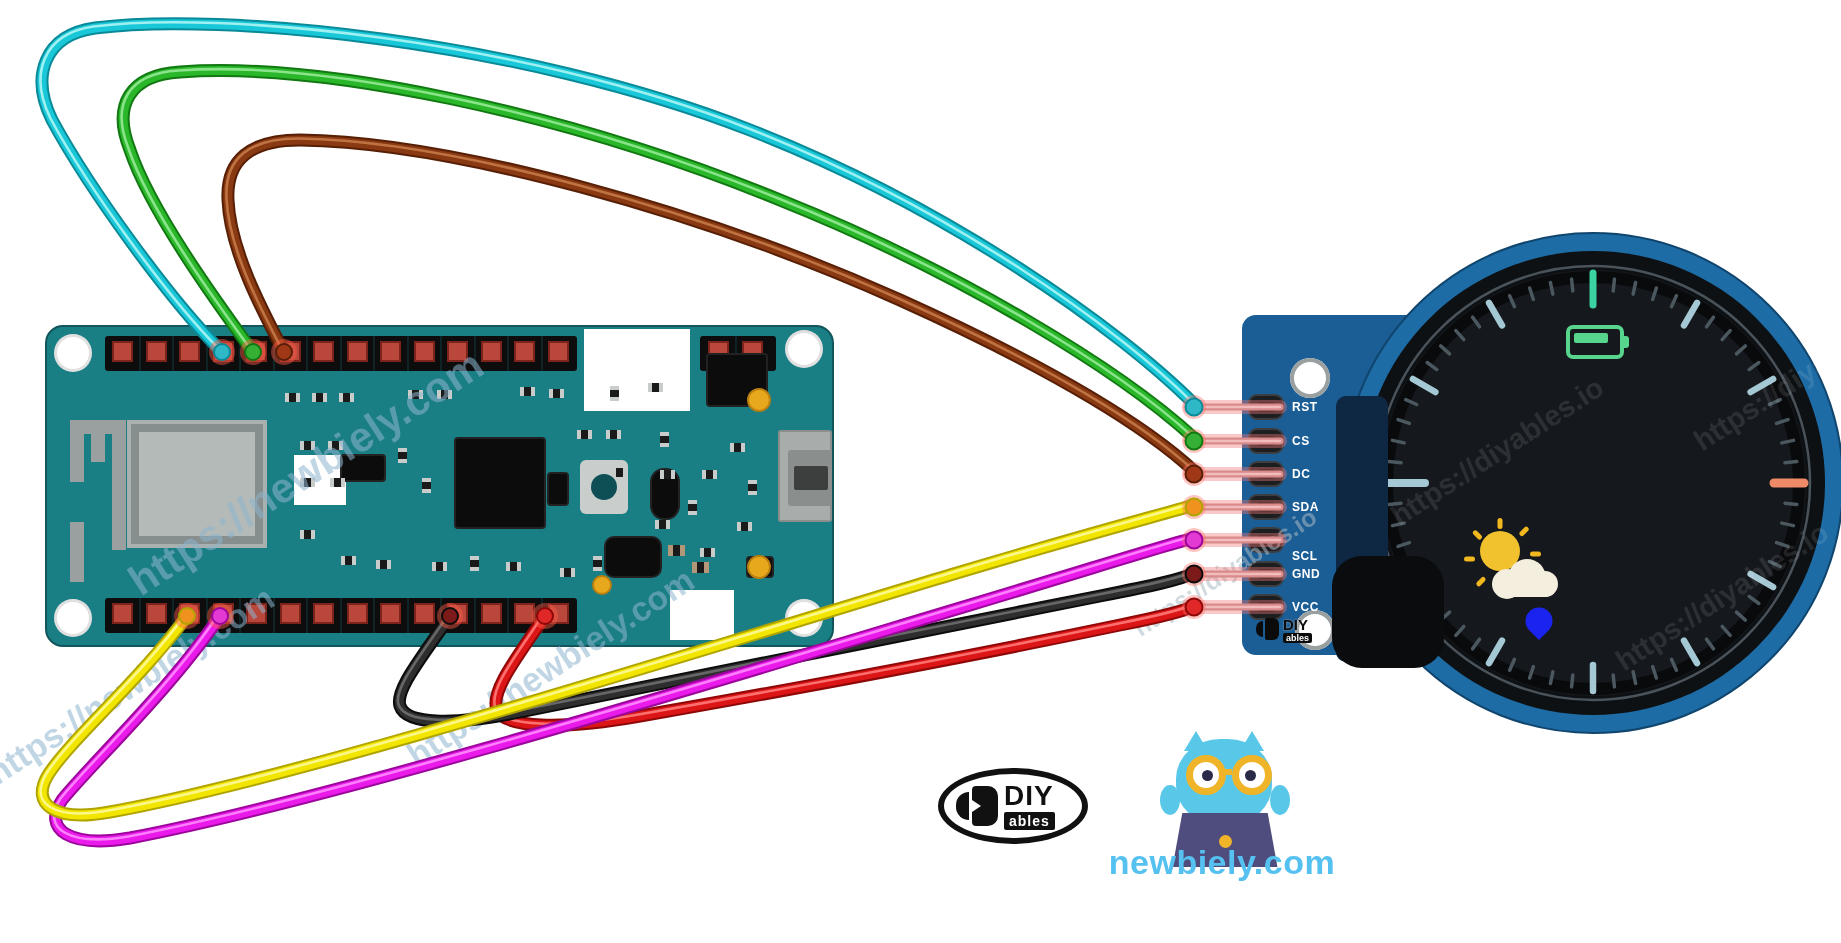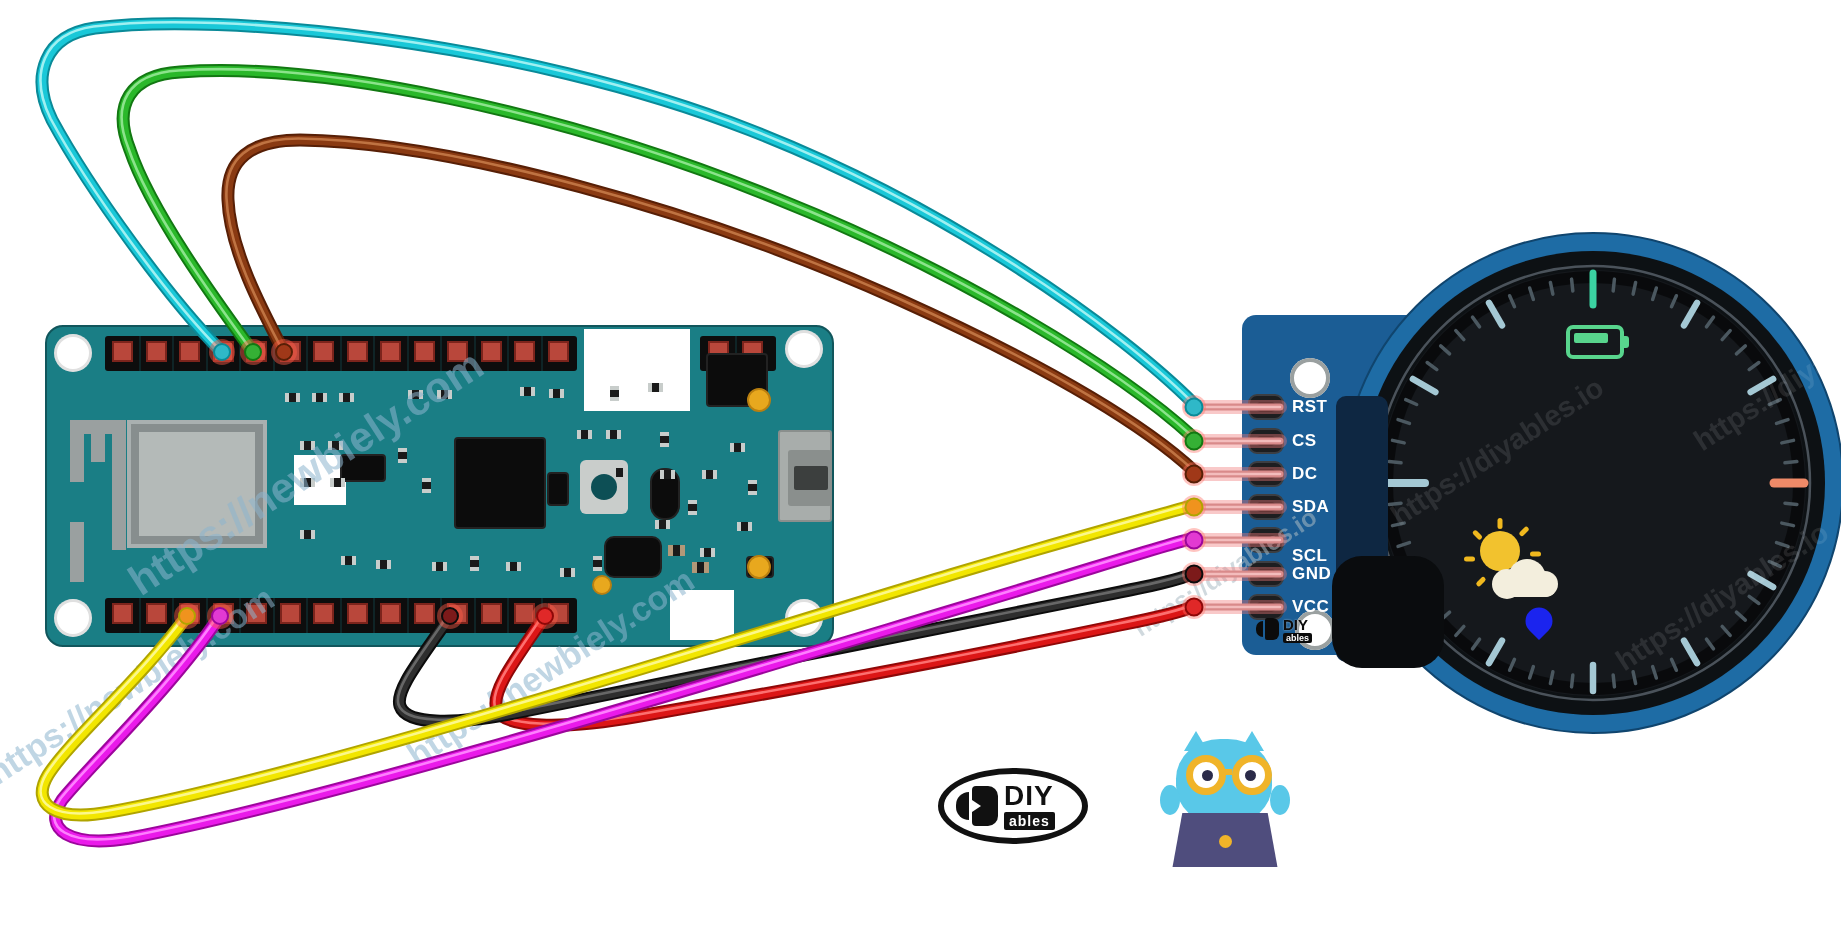--- a/index.html
+++ b/index.html
@@ -21,21 +21,21 @@
   .pad-y{position:absolute;border-radius:50%;background:#e8a81e;border:2px solid #b97f10;box-sizing:border-box;}
 
   
   #display-module{left:1242px;top:315px;width:215px;height:340px;background:#1b5d95;
                   border-radius:14px;z-index:2;}
   .mod-pad{position:absolute;left:6px;width:36px;height:26px;background:#1d1e20;
            border:2px solid #3c3e42;border-radius:9px;box-sizing:border-box;}
   .mod-pad::after{content:"";position:absolute;left:6px;top:6px;right:6px;bottom:6px;
                   background:#0a0a0a;border-radius:5px;}
   .mod-label{position:absolute;left:50px;height:24px;line-height:24px;color:#fff;
-             font-weight:bold;font-size:17px;letter-spacing:0.5px;}
+             font-weight:bold;font-size:12px;letter-spacing:0.5px;}
 
   
   #watch{left:1341px;top:231px;width:504px;height:504px;z-index:4;}
   .wf-text{position:absolute;transform:translate(-50%,-50%);white-space:nowrap;
            font-family:"DejaVu Sans",sans-serif;}
   #band{left:1336px;top:396px;width:52px;height:266px;background:#0e2742;border-radius:10px;z-index:5;}
   #tab{left:1332px;top:556px;width:112px;height:112px;background:#0a0c0e;border-radius:30px;z-index:5;}
 
   
   #battery{left:1595px;top:342px;transform:translate(-50%,-50%);z-index:4;}
@@ -403,20 +403,21 @@
     <div class="lens" style="left:36px;">
         <div class="pupil" style="left:9px;"></div>
       </div>
     <div class="lens" style="left:82px;">
         <div class="pupil" style="left:6px;"></div>
       </div>
     <div class="abs" style="left:74px;top:36px;width:8px;height:6px;background:#f0b429;"></div>
     <div class="laptop"></div>
     <div class="dot"></div>
   </div>
+  <div id="newbiely-text" class="abs">newbiely.com</div>
 
   <svg id="wire-svg" width="1841" height="943" viewBox="0 0 1841 943">
       <line x1="1280" y1="407" x2="1190" y2="407" stroke="rgba(240,120,120,0.40)" stroke-width="14" stroke-linecap="round"></line>
       <line x1="1280" y1="407" x2="1190" y2="407" stroke="#d98a8a" stroke-width="7" stroke-linecap="round"></line>
       <line x1="1280" y1="407" x2="1192" y2="407" stroke="#f3bcbc" stroke-width="2.5" stroke-linecap="round"></line>
       <line x1="1280" y1="441" x2="1190" y2="441" stroke="rgba(240,120,120,0.40)" stroke-width="14" stroke-linecap="round"></line>
       <line x1="1280" y1="441" x2="1190" y2="441" stroke="#d98a8a" stroke-width="7" stroke-linecap="round"></line>
       <line x1="1280" y1="441" x2="1192" y2="441" stroke="#f3bcbc" stroke-width="2.5" stroke-linecap="round"></line>
       <line x1="1280" y1="474" x2="1190" y2="474" stroke="rgba(240,120,120,0.40)" stroke-width="14" stroke-linecap="round"></line>
       <line x1="1280" y1="474" x2="1190" y2="474" stroke="#d98a8a" stroke-width="7" stroke-linecap="round"></line>

